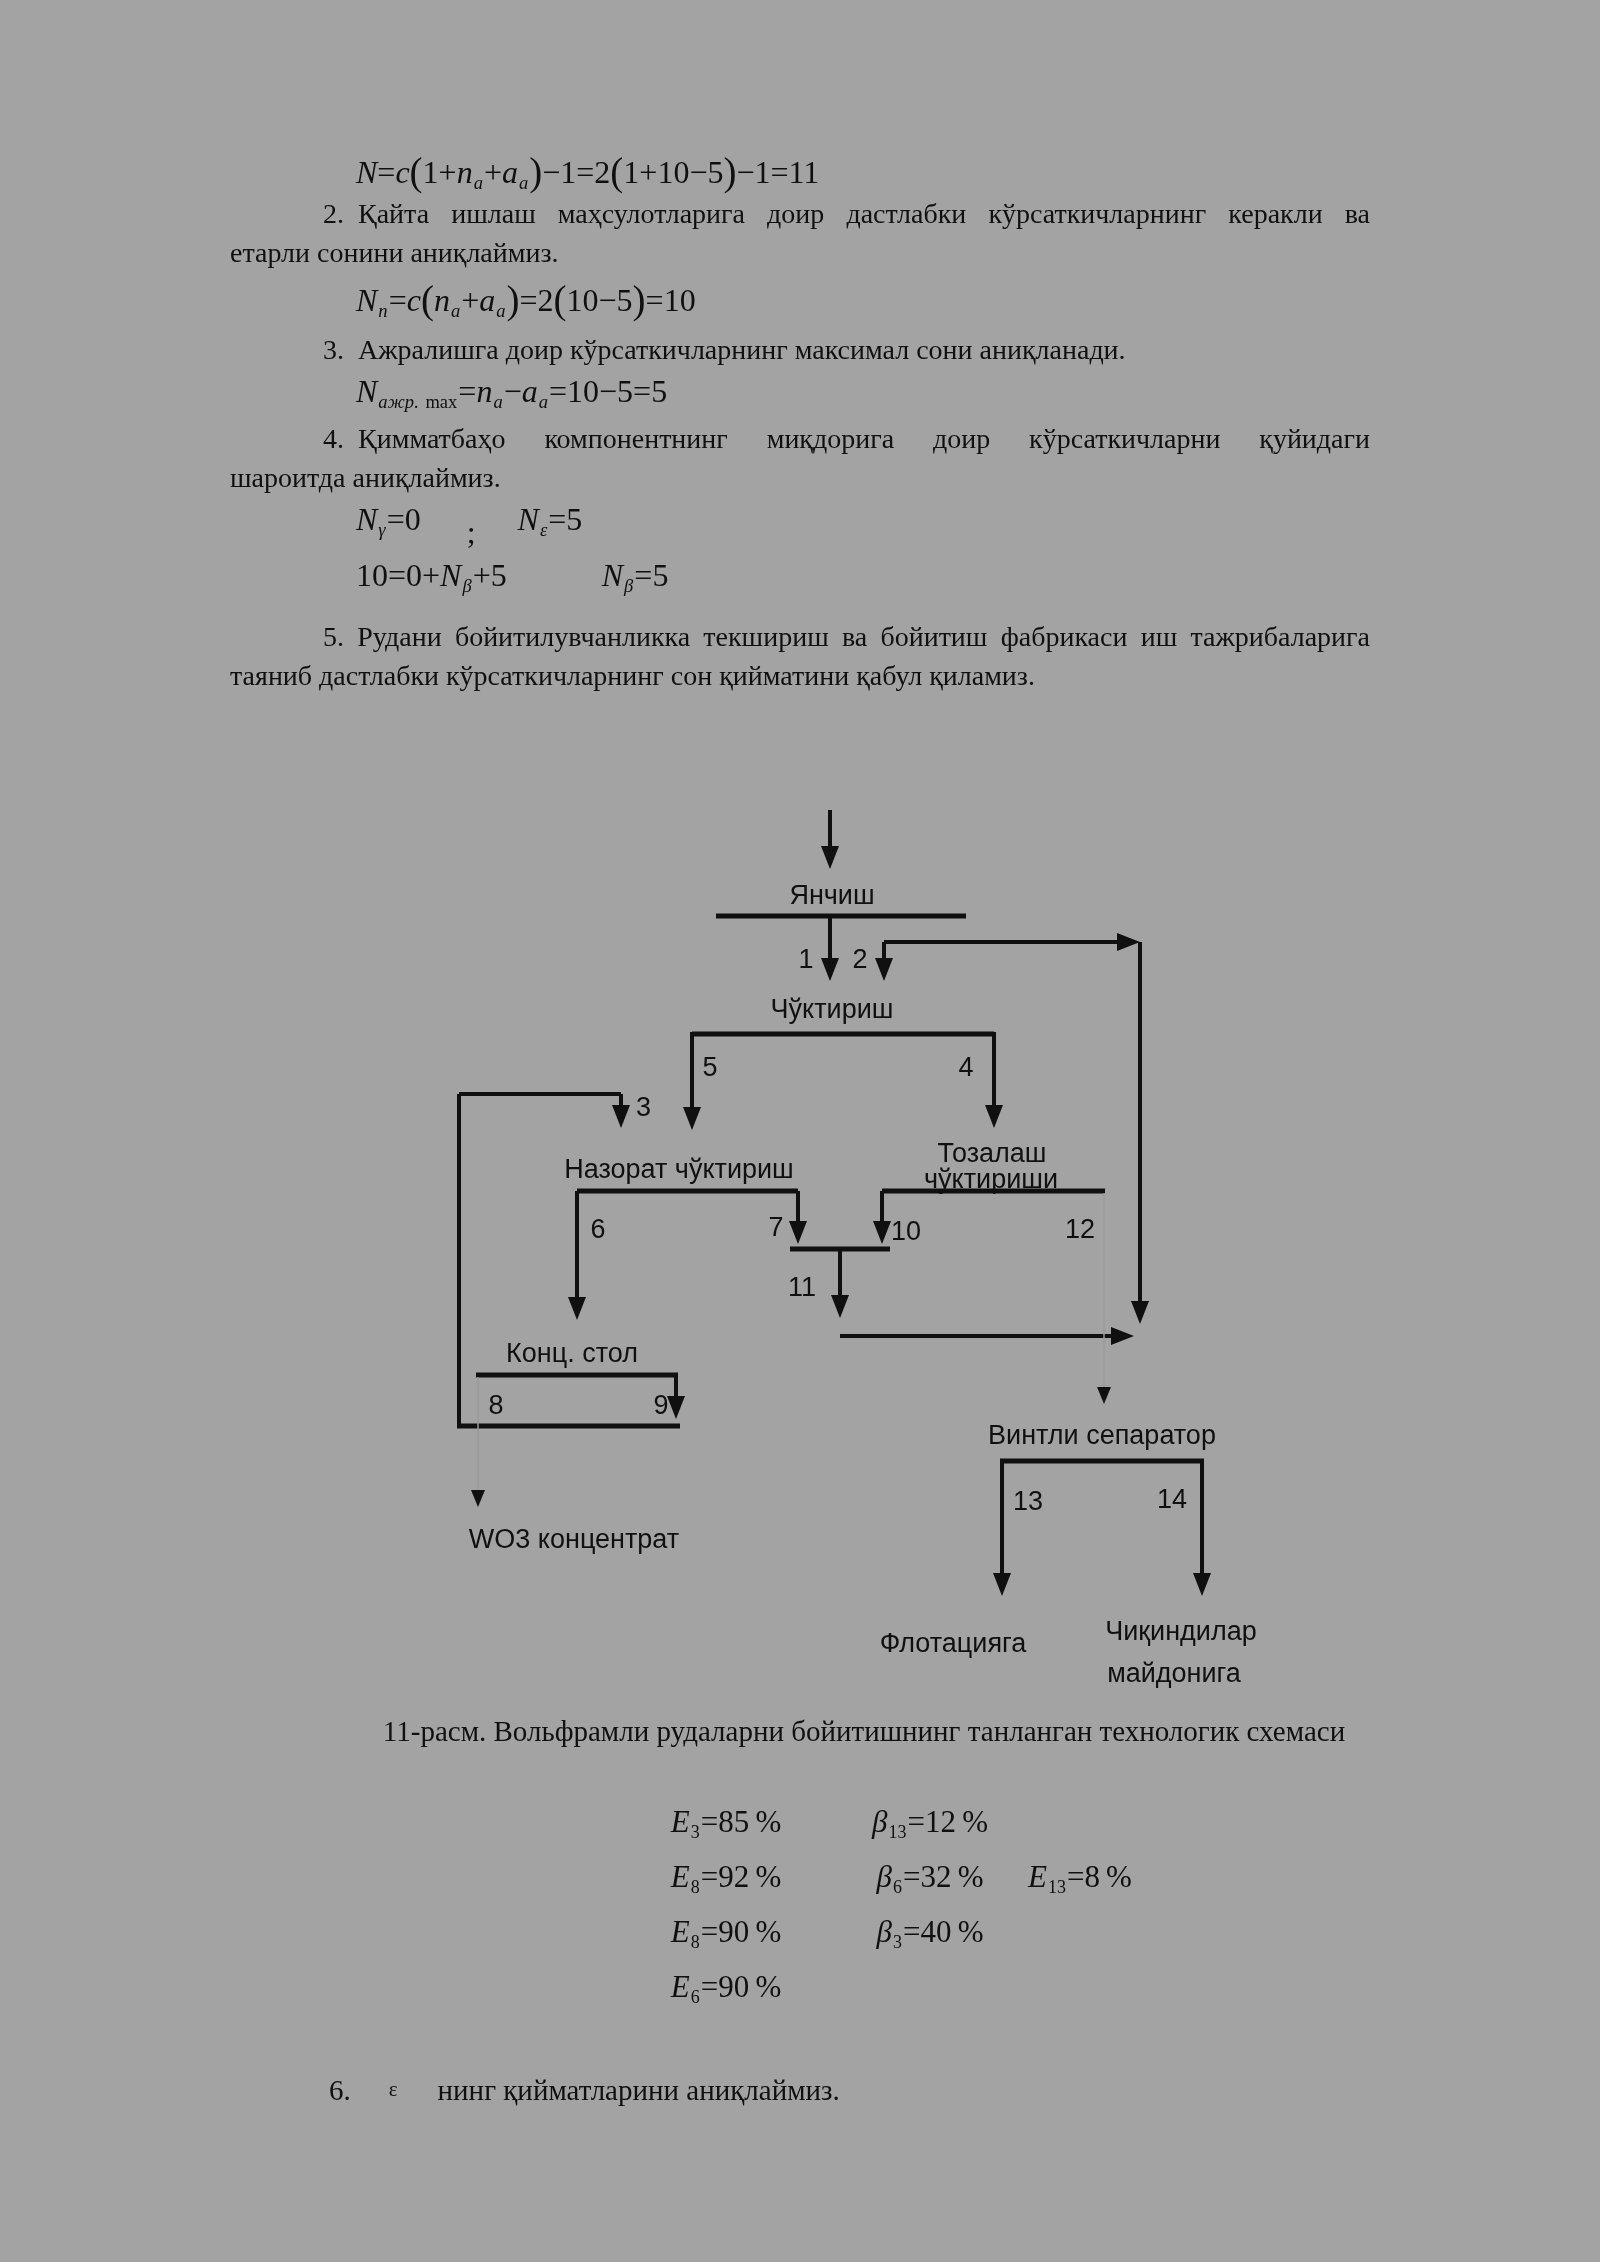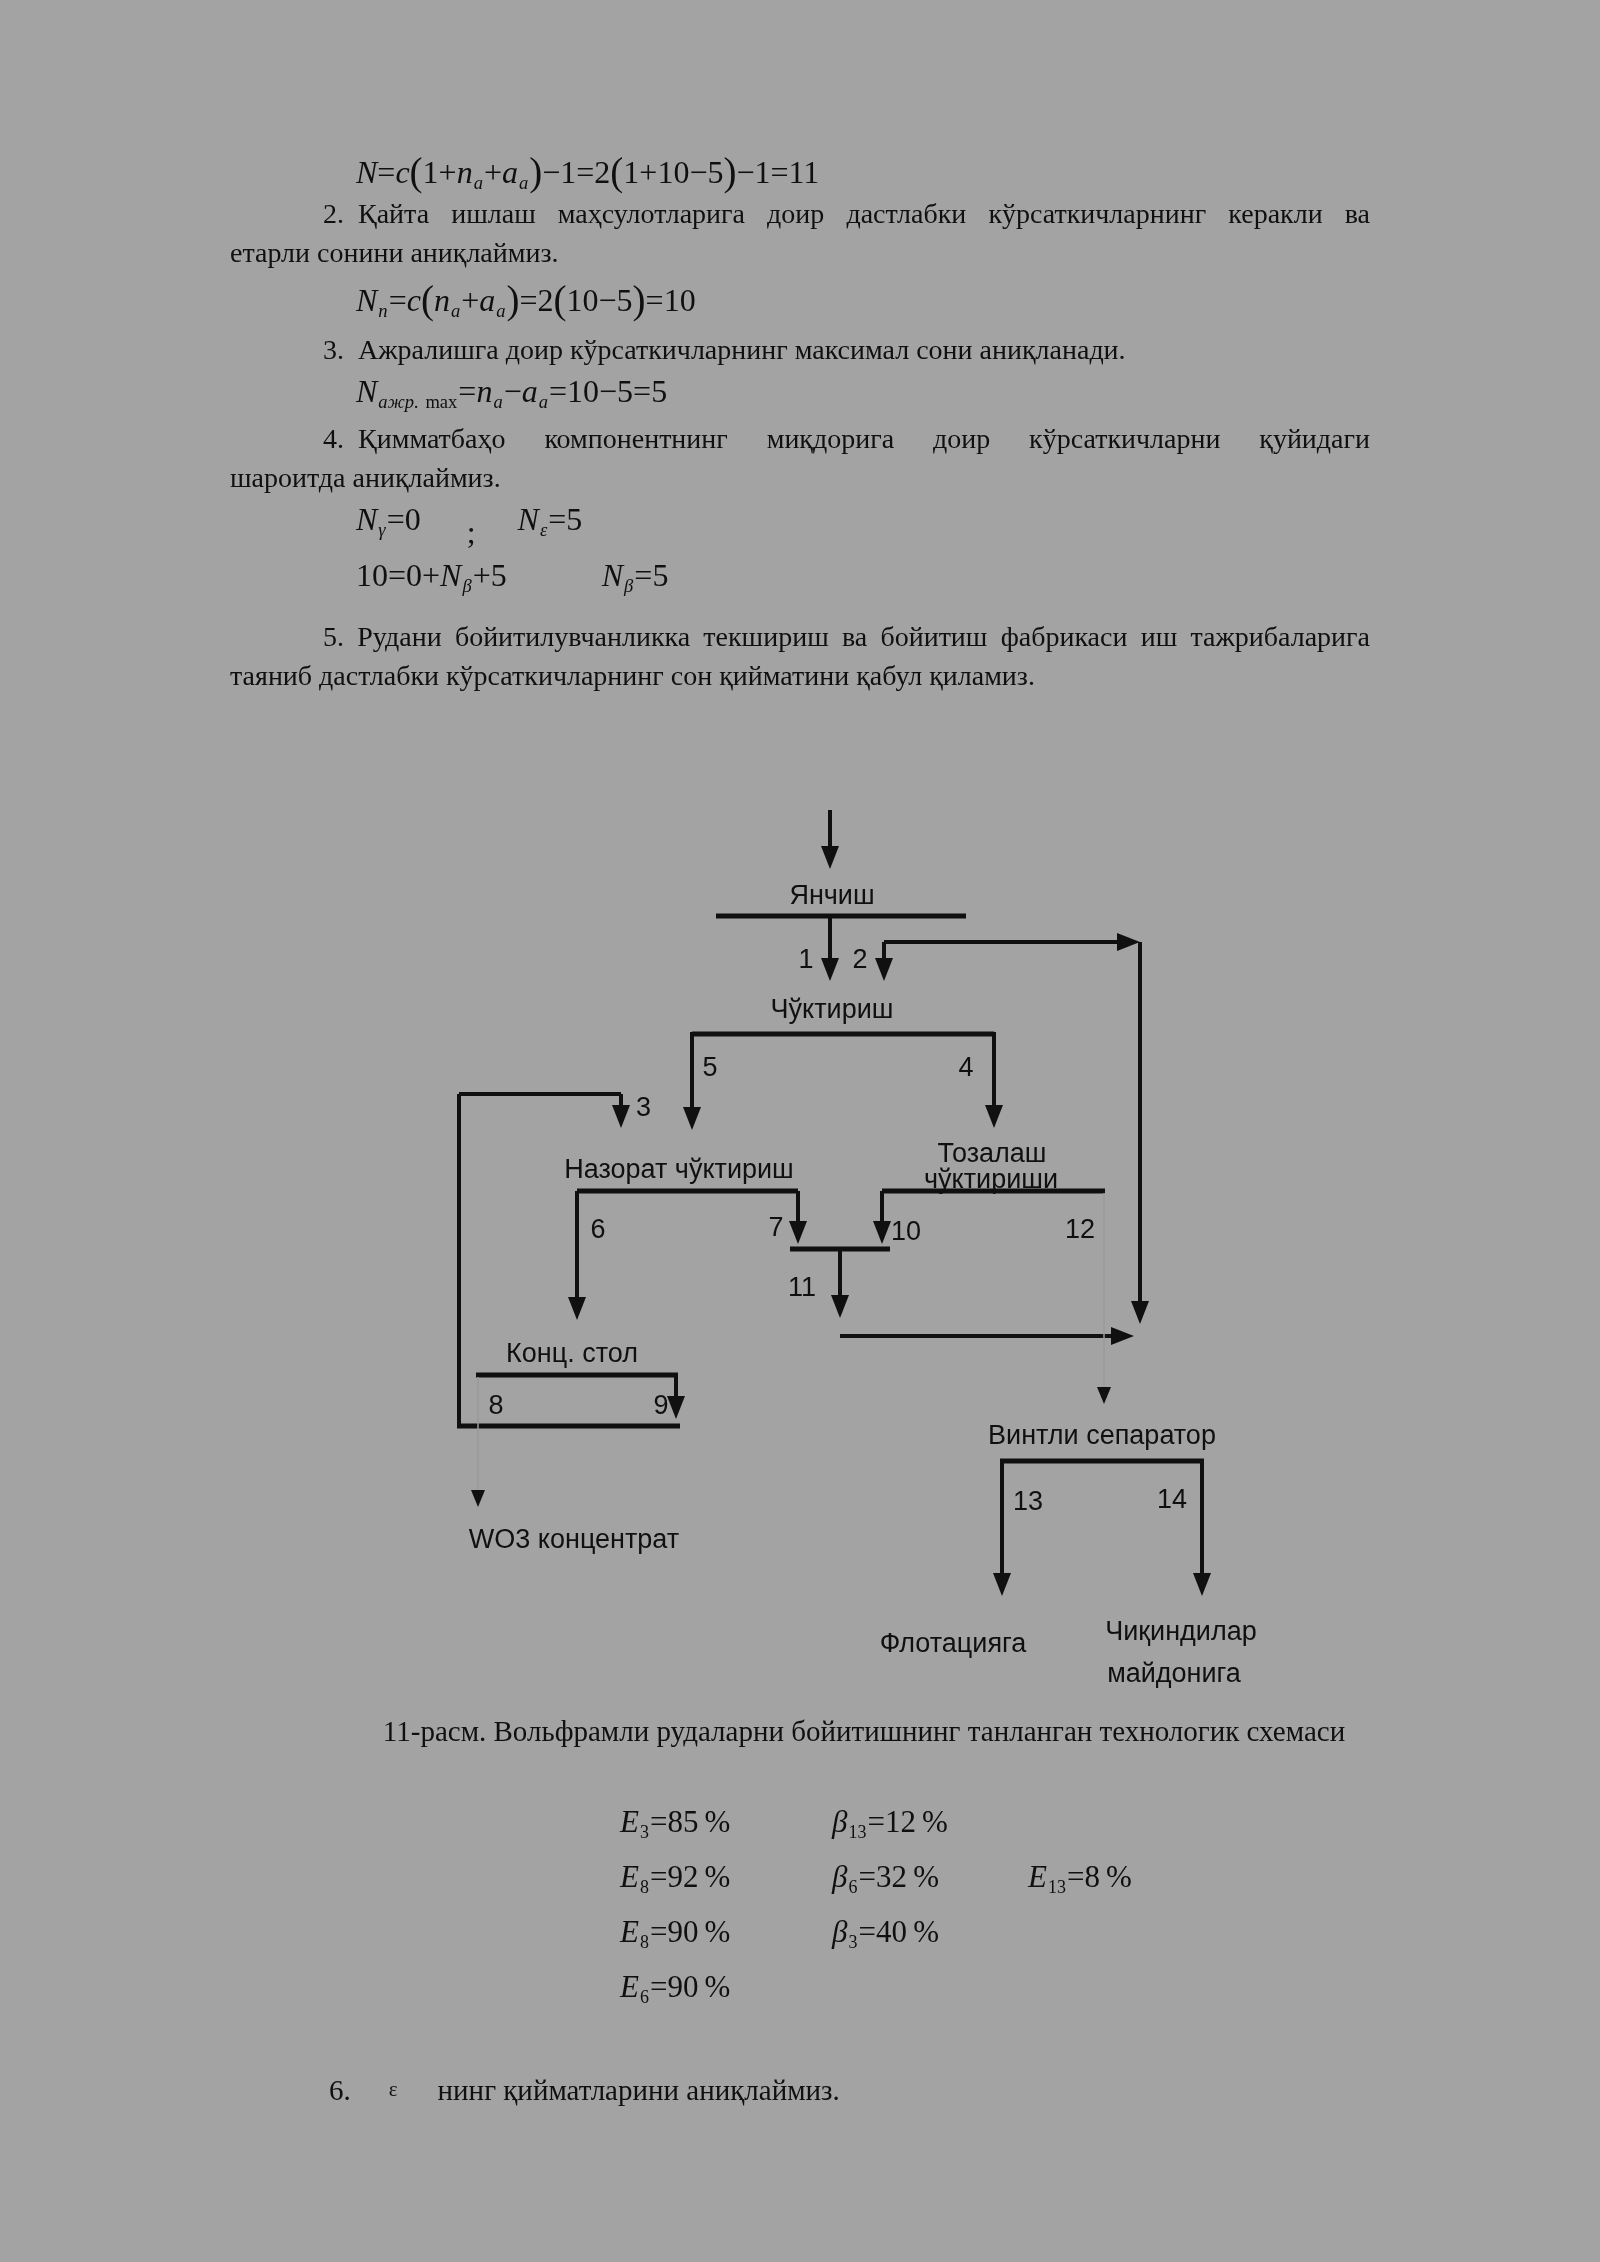--- a/index.html
+++ b/index.html
@@ -38,21 +38,21 @@
   .fc{position:absolute;left:0;top:0;}
   .fc text{font-family:"Liberation Sans", sans-serif;font-size:27px;fill:#101010;text-anchor:middle;}
   .fc text.ta-s{text-anchor:start;}
   
   .caption{
     position:absolute;left:230px;right:170px;top:1714px;
     text-align:center;font-size:29px;line-height:34px;
   }
   
   .values{position:absolute;left:620px;top:1800px;font-size:31px;}
-  .vrow{height:55px;display:flex;align-items:flex-start;}
+  .vrow{height:55px;display:flex;align-items:flex-start;text-align:center;}
   .vc{display:inline-block;line-height:44px;}
   .c1{width:212px;}
   .c2{width:196px;}
   
   .item6{position:absolute;left:329px;top:2072px;font-size:29px;line-height:34px;}
   .item6 .eps{font-size:21px;vertical-align:4px;margin-left:38px;}
   .item6 .t6{margin-left:40px;}
 </style>
 </head>
 <body>

